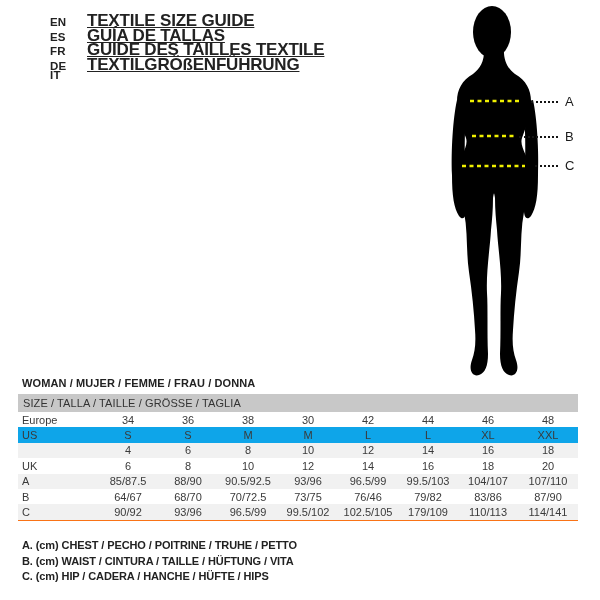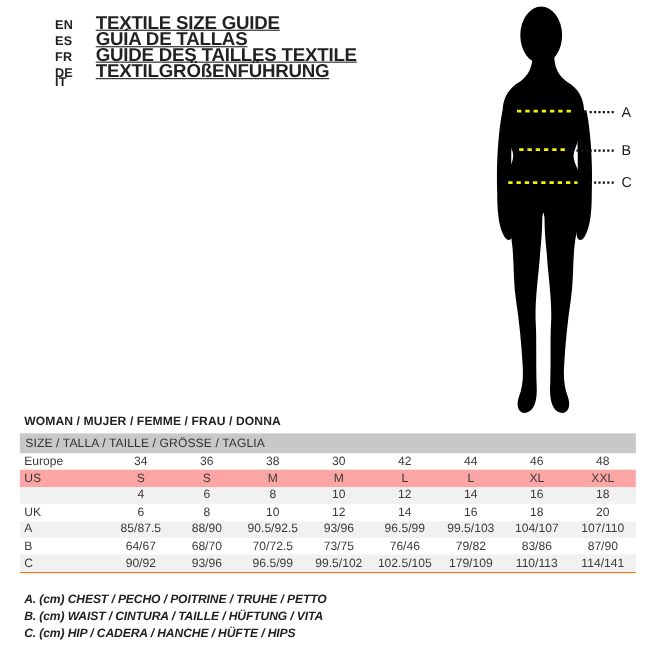--- a/index.html
+++ b/index.html
@@ -29,21 +29,21 @@
   .woman-title{position:absolute;left:22px;top:377px;font-size:11px;font-weight:700;letter-spacing:.1px;}
 
   
   .size-table{position:absolute;left:18px;top:394px;width:560px;border-bottom:1px solid #f97316;}
   .thead{height:18px;line-height:18px;font-size:11px;font-weight:400;color:#333;padding-left:5px;letter-spacing:.1px;}
   .trow{display:flex;align-items:center;height:15.4px;font-size:11px;color:#3a3a3a;}
   .tlabel{width:76px;padding-left:4px;}
   .tcell{flex:1;text-align:center;}
 
   
-  .legend{position:absolute;left:22px;top:538px;font-style:italic;}
+  .legend{position:absolute;left:22px;top:538px;}
   .legend-row{font-size:11px;font-weight:700;line-height:15.5px;letter-spacing:-.1px;white-space:nowrap;}
 </style>
 </head>
 <body>
 
 <div class="canvas">
 
   <div class="lang-block" id="lang-block">
       <div class="lang-row">
         <span class="lang-code">EN</span>
@@ -137,21 +137,21 @@
           <div class="tlabel">Europe</div>
           <div class="tcell">34</div>
           <div class="tcell">36</div>
           <div class="tcell">38</div>
           <div class="tcell">30</div>
           <div class="tcell">42</div>
           <div class="tcell">44</div>
           <div class="tcell">46</div>
           <div class="tcell">48</div>
         </div>
-        <div class="trow" style="background: #fca5a5;">
+        <div class="trow" style="background: #0ea5e9;">
           <div class="tlabel">US</div>
           <div class="tcell">S</div>
           <div class="tcell">S</div>
           <div class="tcell">M</div>
           <div class="tcell">M</div>
           <div class="tcell">L</div>
           <div class="tcell">L</div>
           <div class="tcell">XL</div>
           <div class="tcell">XXL</div>
         </div>

